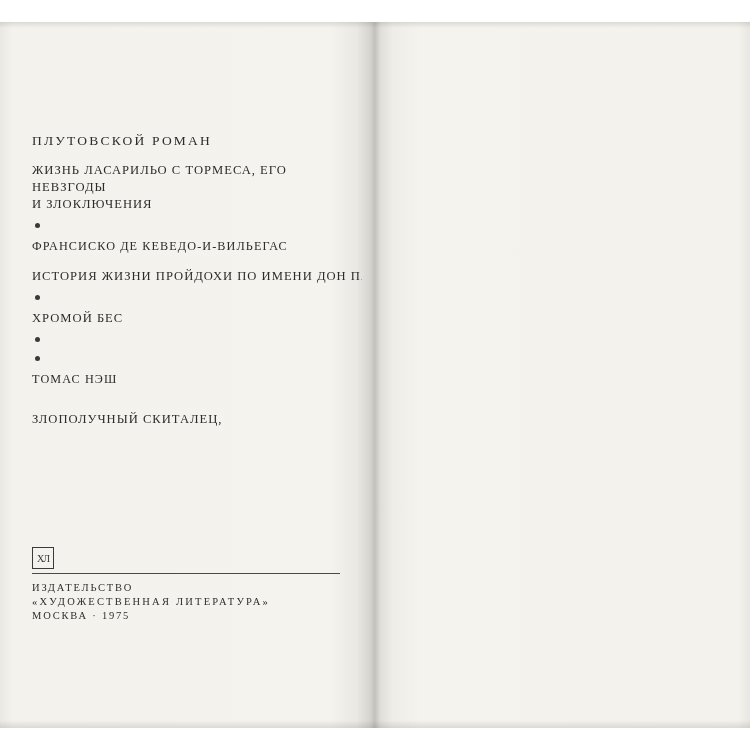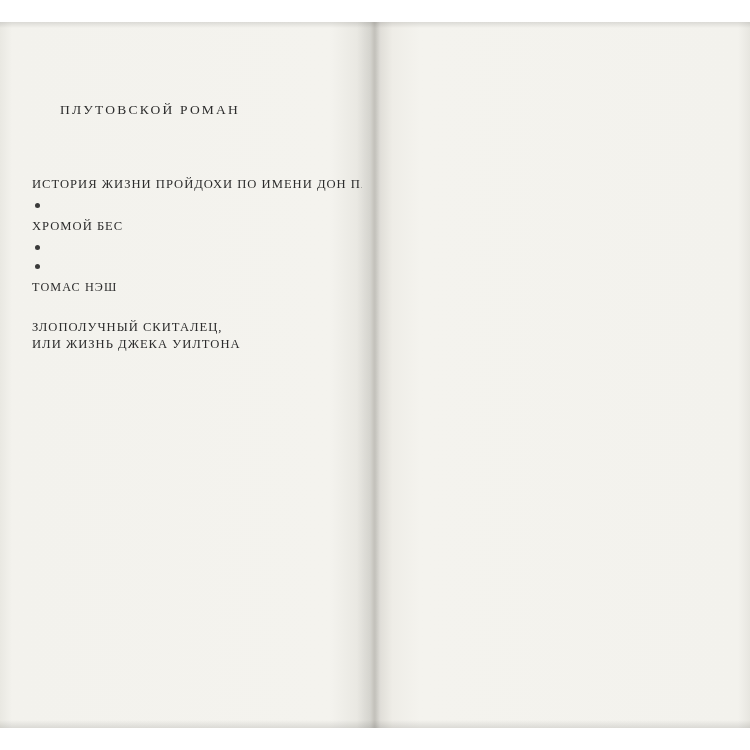--- a/index.html
+++ b/index.html
@@ -68,22 +68,21 @@
   .bullet {
     display: block;
     width: 5px;
     height: 5px;
     border-radius: 50%;
     background: #3a3a3a;
   }
   
   #left-head {
     left: 32px;
-    top: 80px;
-    margin-left: 28px;
+    top: 111px;
   }
   #left-block {
     left: 32px;
     top: 140px;
     width: 330px;
   }
   .entry { margin-bottom: 0px; }
   .sep-dot {
     margin: 10px 0 10px 3px;
   }
@@ -156,20 +155,28 @@
 
 <div id="page">
   <div class="spread">
 
     <div class="page-half left-page">
 
       <div class="content head" id="left-head">ПЛУТОВСКОЙ РОМАН</div>
 
       <div class="content" id="left-block">
 
+        <div class="entry">
+          <div class="title-line">ЖИЗНЬ ЛАСАРИЛЬО С ТОРМЕСА, ЕГО НЕВЗГОДЫ</div>
+          <div class="title-line">И ЗЛОКЛЮЧЕНИЯ</div>
+          <div class="sep-dot">
+              <span class="bullet"></span>
+            </div>
+          <div class="author-line">ФРАНСИСКО ДЕ КЕВЕДО-И-ВИЛЬЕГАС</div>
+        </div>
 
         <div class="entry" style="margin-top:14px;">
           <div class="title-line clip-note">ИСТОРИЯ ЖИЗНИ ПРОЙДОХИ ПО ИМЕНИ ДОН ПАБЛОС</div>
           <div class="sep-dot">
               <span class="bullet"></span>
             </div>
         </div>
 
         <div class="entry" style="margin-top:6px;">
           <div class="title-line">ХРОМОЙ БЕС</div>
@@ -180,25 +187,33 @@
 
         <div class="entry" style="margin-top:14px;">
           <div class="sep-dot">
               <span class="bullet"></span>
             </div>
           <div class="author-line">ТОМАС НЭШ</div>
         </div>
 
         <div class="entry" style="margin-top:24px;">
           <div class="title-line">ЗЛОПОЛУЧНЫЙ СКИТАЛЕЦ,</div>
-          <div class="title-line">ИЛИ ЖИЗНЬ ДЖЕКА УИЛТОНА</div>
         </div>
 
       </div>
 
+      <div class="imprint" id="left-imprint">
+        <div class="logo">
+          <span class="glyph">ХЛ</span>
+        </div>
+        <div class="rule"></div>
+        <div class="imp-line">ИЗДАТЕЛЬСТВО</div>
+        <div class="imp-line imp-pub">«ХУДОЖЕСТВЕННАЯ ЛИТЕРАТУРА»</div>
+        <div class="imp-line">МОСКВА · 1975</div>
+      </div>
     </div>
 
     <div class="page-half right-page">
 
       
 
       
 
       
     </div>

